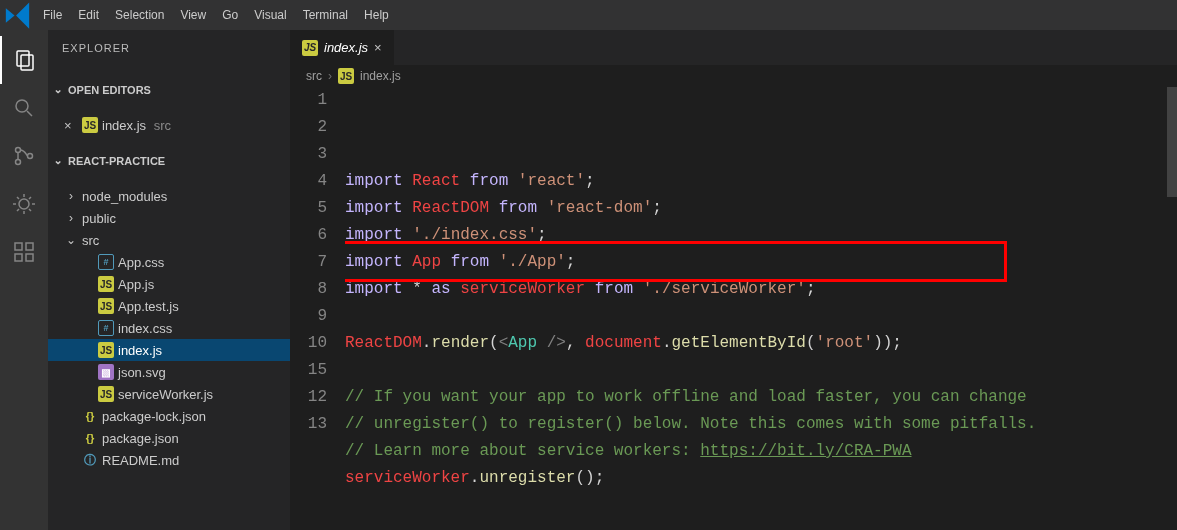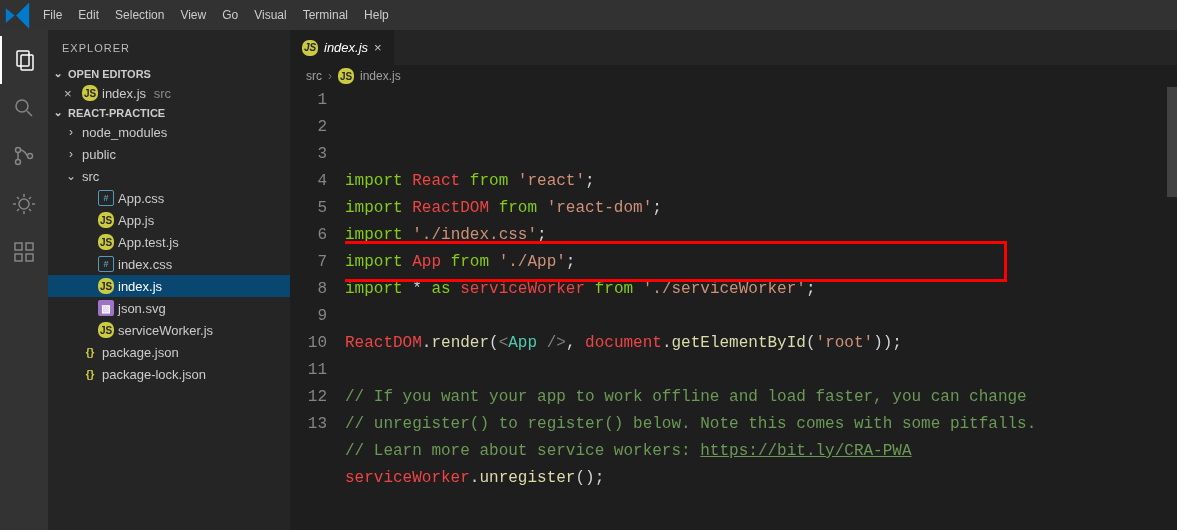--- a/index.html
+++ b/index.html
@@ -50,20 +50,21 @@
   }
   .activitybar .ab-item.active { color:#ffffff; border-left:2px solid #fff; }
   .activitybar svg { width:24px; height:24px; }
   
   .sidebar {
     width:242px;
     background:#252526;
     display:flex; flex-direction:column;
     color:#cccccc;
     overflow:hidden;
+    gap:16px;
   }
   .sidebar-header {
     height:35px; display:flex; align-items:center;
     padding:0 14px; font-size:11px; letter-spacing:1px; color:#bbbbbb;
   }
   .section-header {
     display:flex; align-items:center; padding:2px 4px; gap:4px;
     font-size:11px; font-weight:700; color:#cccccc; cursor:default;
   }
   .section-header .chev { width:12px; display:inline-block; text-align:center; }
@@ -73,21 +74,21 @@
     padding-left:16px; gap:4px; cursor:default; white-space:nowrap;
   }
   .tree-row.selected { background:#094771; color:#fff; }
   .tree-row.selected .icon { filter:none; }
   .tree-row .indent { width:12px; flex:none; }
   .tree-row .chev { width:14px; flex:none; font-size:12px; color:#c5c5c5; text-align:center; }
   .icon {
     width:16px; height:16px; display:inline-flex; align-items:center; justify-content:center;
     font-size:10px; font-weight:700; border-radius:2px; flex:none;
   }
-  .i-js { background:#cbcb41; color:#282828;border-radius:7px; }
+  .i-js { background:#cbcb41; color:#282828; }
   .i-css { color:#519aba; border:1px solid #519aba; font-size:9px; line-height:14px; }
   .i-css::before { content:"#"; }
   .i-svg { background:#a074c4; color:#fff; }
   .i-json { color:#cbcb41; font-weight:700; font-size:11px; }
   .i-json::before { content:"{}"; }
   .i-ignore { color:#f14c4c; font-size:12px; }
   .i-ignore::before { content:"◉"; }
   .i-info { color:#519aba; font-size:12px; }
   .i-info::before { content:"ⓘ"; }
   .dirty-close { width:14px; color:#c5c5c5; }
@@ -113,21 +114,21 @@
   .editor {
     flex:1; display:flex; font-family:Consolas,"Courier New",monospace;
     font-size:16px; line-height:27px; overflow:hidden;
   }
   .gutter {
     width:55px; text-align:right; color:#858585; padding-right:18px;
     user-select:none;
   }
   .codelines { flex:1; position:relative; white-space:pre; color:#d4d4d4; padding-right:10px; overflow:hidden;}
   .codelines .line { height:27px; }
-  .tok-kw   { color:#84cc16; }
+  .tok-kw   { color:#c4b5fd; }
   .tok-var  { color:#ef4444; }
   .tok-str  { color:#ce9178; }
   .tok-fn   { color:#dcdcaa; }
   .tok-comm { color:#6a9955; }
   .tok-comp { color:#4ec9b0; }
   .tok-tag  { color:#808080; }
   .tok-link { color:#6a9955; text-decoration:underline; }
   .highlight-box {
     position:absolute;
     border:3px solid #ff0000;
@@ -269,26 +270,31 @@
           </div>
           <div class="tree-row">
             <span class="indent"></span>
             <span class="chev"></span>
             <span class="icon i-js">JS</span>
             <span>serviceWorker.js</span>
           </div>
           <div class="tree-row">
             <span class="chev"></span>
             <span class="icon i-json"></span>
+            <span>package-lock.json</span>
+          </div>
+          <div class="tree-row">
+            <span class="chev"></span>
+            <span class="icon i-json"></span>
             <span>package.json</span>
           </div>
           <div class="tree-row">
             <span class="chev"></span>
-            <span class="icon i-json"></span>
-            <span>package-lock.json</span>
+            <span class="icon i-info"></span>
+            <span>README.md</span>
           </div>
         </div>
     </div>
 
     <div class="editorzone">
       <div class="tabs">
         <div class="tab">
           <span class="icon i-js">JS</span>
           <span>index.js</span>
           <span class="close">×</span>
@@ -305,21 +311,21 @@
             <div>1</div>
             <div>2</div>
             <div>3</div>
             <div>4</div>
             <div>5</div>
             <div>6</div>
             <div>7</div>
             <div>8</div>
             <div>9</div>
             <div>10</div>
-            <div>11</div>
+            <div>15</div>
             <div>12</div>
             <div>13</div>
           </div>
         <div class="codelines" id="code">
           <div class="editor-scrollbar"></div>
         <div class="line"><span class="tok-kw">import</span><span></span><span class="tok-var"> React </span><span class="tok-kw">from</span><span> </span><span class="tok-str">'react'</span><span>;</span></div><div class="line"><span class="tok-kw">import</span><span></span><span class="tok-var"> ReactDOM </span><span class="tok-kw">from</span><span> </span><span class="tok-str">'react-dom'</span><span>;</span></div><div class="line"><span class="tok-kw">import</span><span> </span><span class="tok-str">'./index.css'</span><span>;</span></div><div class="line"><span class="tok-kw">import</span><span></span><span class="tok-var"> App </span><span class="tok-kw">from</span><span> </span><span class="tok-str">'./App'</span><span>;</span></div><div class="line"><span class="tok-kw">import</span><span> </span><span>* </span><span class="tok-kw">as</span><span> </span><span class="tok-var">serviceWorker</span><span> </span><span class="tok-kw">from</span><span> </span><span class="tok-str">'./serviceWorker'</span><span>;</span></div><div class="line"><span></span></div><div class="line"><span class="tok-var">ReactDOM</span><span>.</span><span class="tok-fn">render</span><span>(</span><span class="tok-tag">&lt;</span><span class="tok-comp">App</span><span> </span><span class="tok-tag">/&gt;</span><span>, </span><span class="tok-var">document</span><span>.</span><span class="tok-fn">getElementById</span><span>(</span><span class="tok-str">'root'</span><span>)</span><span>);</span></div><div class="line"><span></span></div><div class="line"><span class="tok-comm">// If you want your app to work offline and load faster, you can change</span></div><div class="line"><span class="tok-comm">// unregister() to register() below. Note this comes with some pitfalls.</span></div><div class="line"><span class="tok-comm">// Learn more about service workers: </span><span class="tok-link">https://bit.ly/CRA-PWA</span></div><div class="line"><span class="tok-var">serviceWorker</span><span>.</span><span class="tok-fn">unregister</span><span>();</span></div><div class="line"><span></span></div><div class="highlight-box" style="left: -6px; top: 154px; width: 668px; height: 41px;"></div></div>
       </div>
     </div>
   </div>
 </div>

